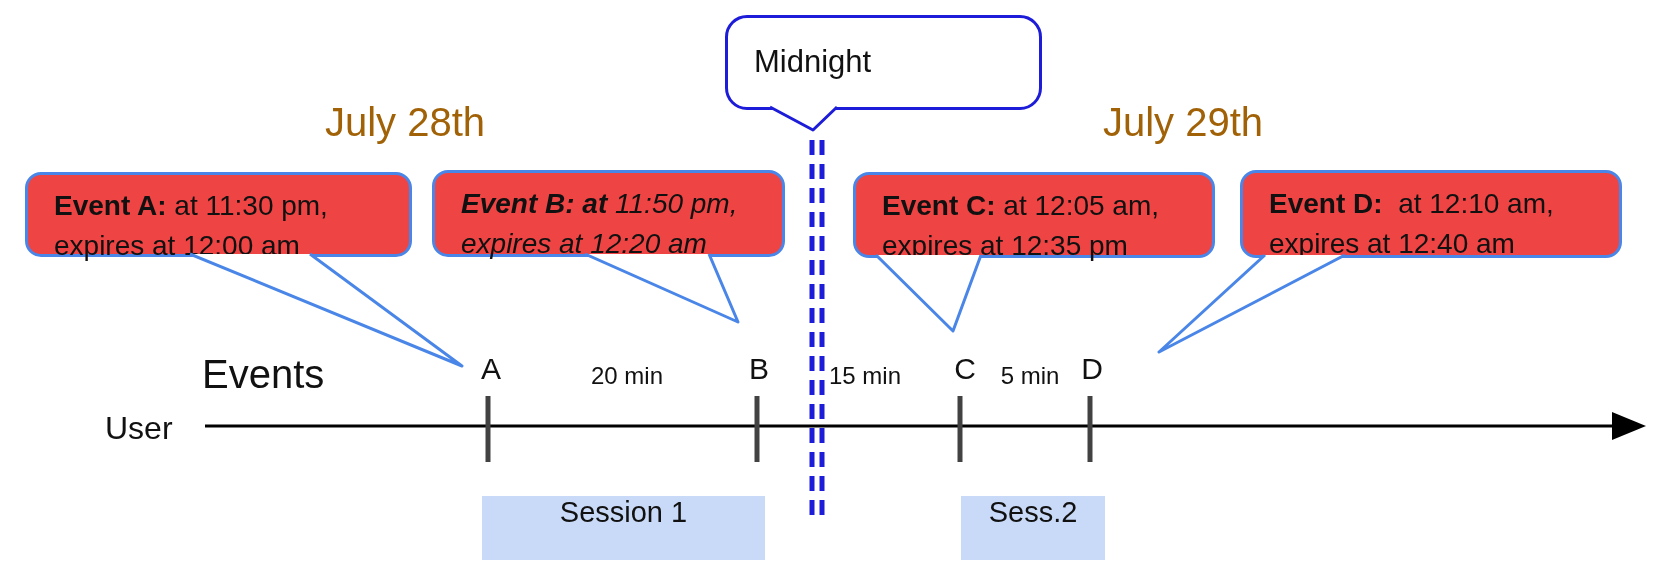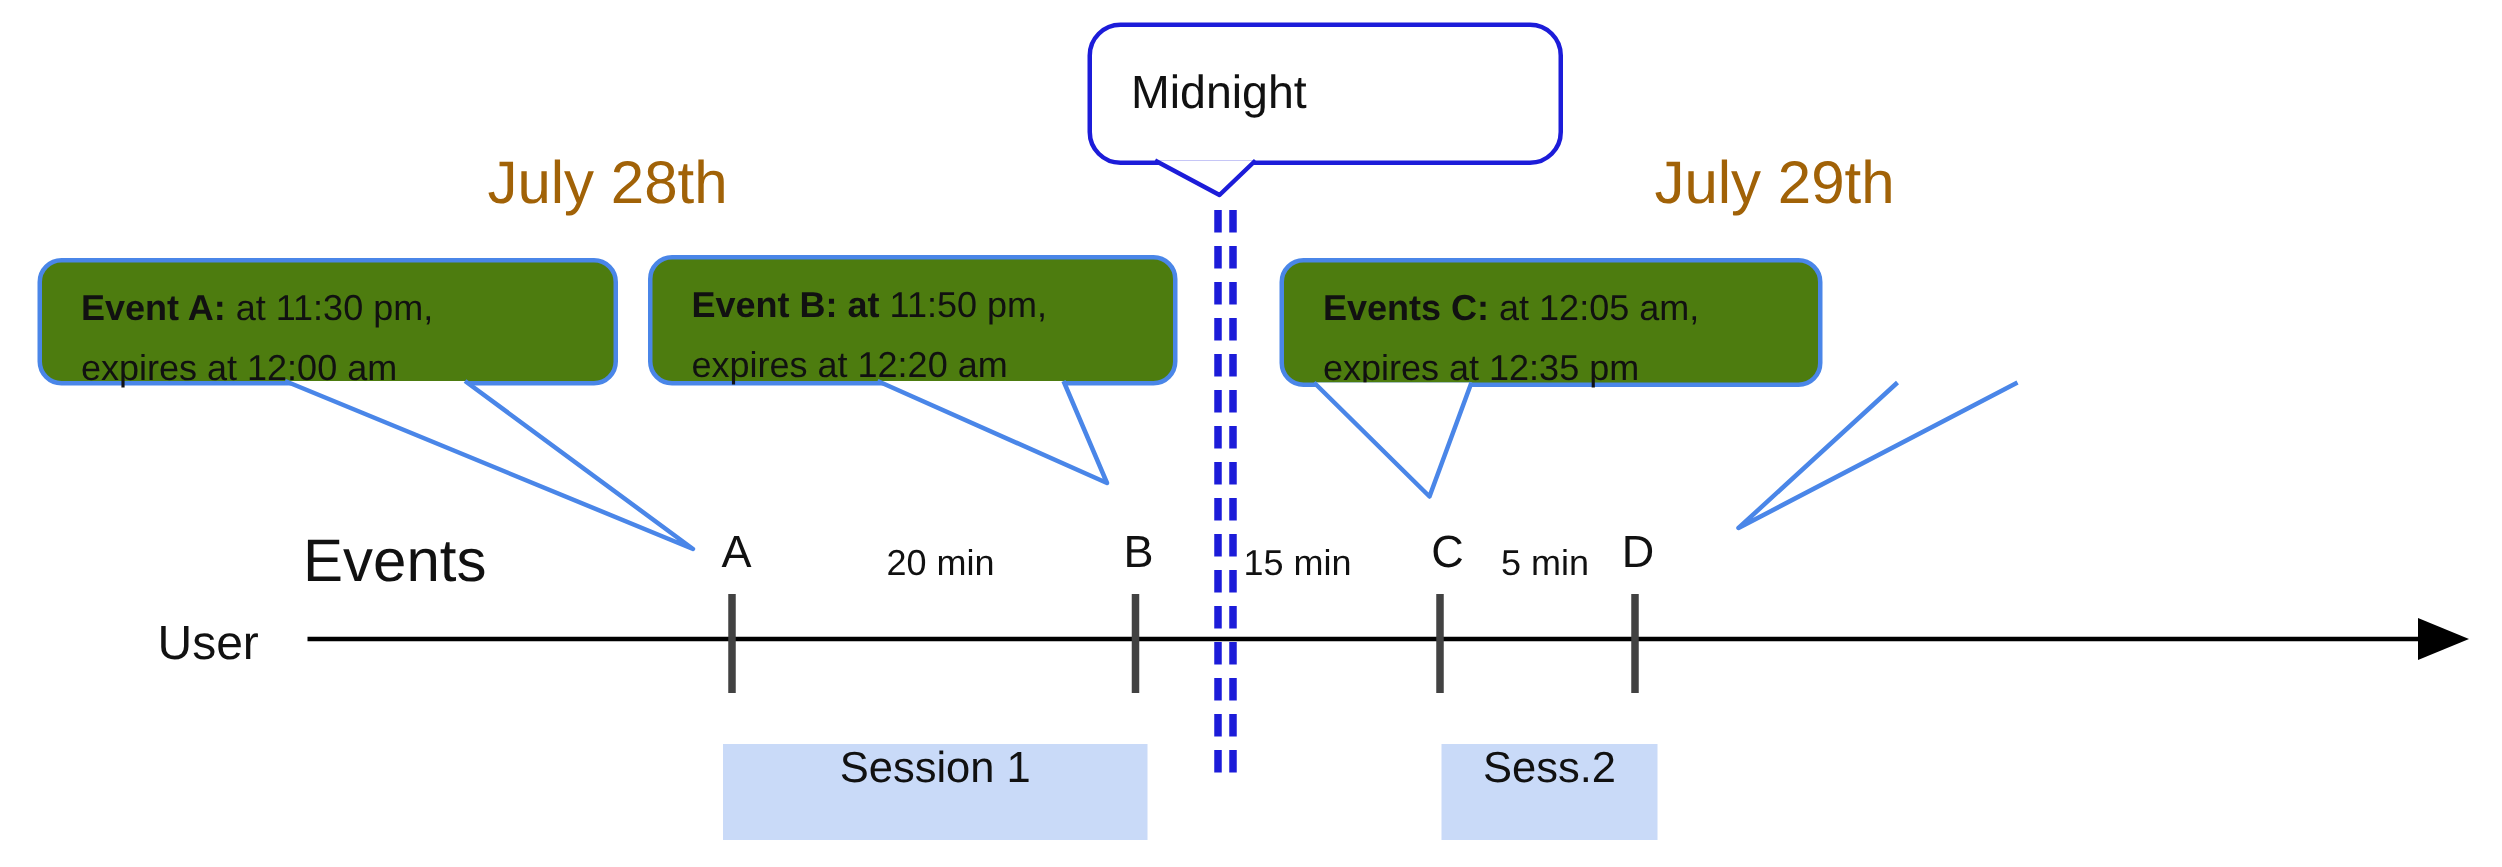--- a/index.html
+++ b/index.html
@@ -14,27 +14,27 @@
     position:relative;width:1668px;height:578px;background:#fff;
     font-family:"Liberation Sans",sans-serif;color:#111;overflow:hidden;
   }
   .title{
     position:absolute;top:100px;font-size:40px;line-height:44px;
     transform:translateX(-50%);white-space:nowrap;color:#a16207;
   }
   .title.left{left:405px;}
   .title.right{left:1183px;}
   .callout{
-    position:absolute;background:#4d7c0f;border:3px solid var(--callout-border);
+    position:absolute;background:#ef4444;border:3px solid var(--callout-border);
     border-radius:16px;box-sizing:border-box;z-index:2;
-    font-size:24px;line-height:40px;padding:11px 10px 0 26px;white-space:nowrap;
+    font-size:28px;line-height:40px;padding:11px 10px 0 26px;white-space:nowrap;
   }
   .callout b{font-weight:bold;}
   .co-a{left:25px;top:172px;width:387px;height:85px;}
-  .co-b{left:432px;top:170px;width:353px;height:87px;}
+  .co-b{left:432px;top:170px;width:353px;height:87px;font-style:italic;}
   .co-c{left:853px;top:172px;width:362px;height:86px;}
   .co-d{left:1240px;top:170px;width:382px;height:88px;}
   .midnight{
     position:absolute;left:725px;top:15px;width:317px;height:95px;
     background:#fff;border:3px solid var(--midnight-blue);border-radius:22px;
     box-sizing:border-box;z-index:2;font-size:31px;padding:26px 0 0 26px;
   }
   .axis-user{position:absolute;left:105px;top:410px;font-size:32px;}
   .axis-events{position:absolute;left:202px;top:352px;font-size:40px;}
   .tick-label{position:absolute;top:352px;font-size:30px;transform:translateX(-50%);}
@@ -71,24 +71,28 @@
     <div class="l1"><b>Event A:</b><span> at 11:30 pm,</span></div>
     <div class="l2">expires at 12:00 am</div>
   </div>
 
   <div class="callout co-b">
     <div class="l1"><b>Event B: at</b><span> 11:50 pm,</span></div>
     <div class="l2">expires at 12:20 am</div>
   </div>
 
   <div class="callout co-c">
-    <div class="l1"><b>Events C:</b><span> at 12:05 am,</span></div>
+    <div class="l1"><b>Event C:</b><span> at 12:05 am,</span></div>
     <div class="l2">expires at 12:35 pm</div>
   </div>
 
+  <div class="callout co-d">
+    <div class="l1"><b>Event D:</b><span>&nbsp; at 12:10 am,</span></div>
+    <div class="l2">expires at 12:40 am</div>
+  </div>
 
   <div class="axis-events">Events</div>
   <div class="axis-user">User</div>
 
   <div class="tick-label tl-a">A</div>
   <div class="tick-label tl-b">B</div>
   <div class="tick-label tl-c">C</div>
   <div class="tick-label tl-d">D</div>
 
   <div class="gap-label gl-ab">20 min</div>

